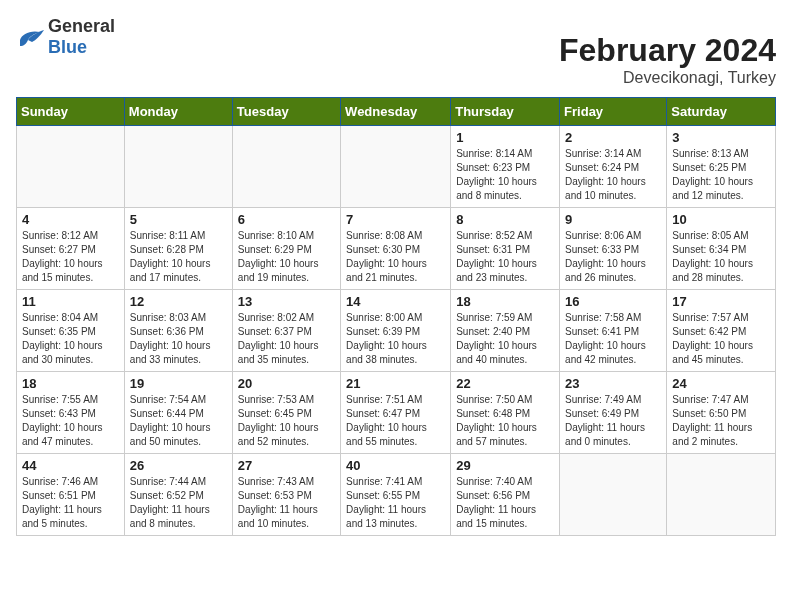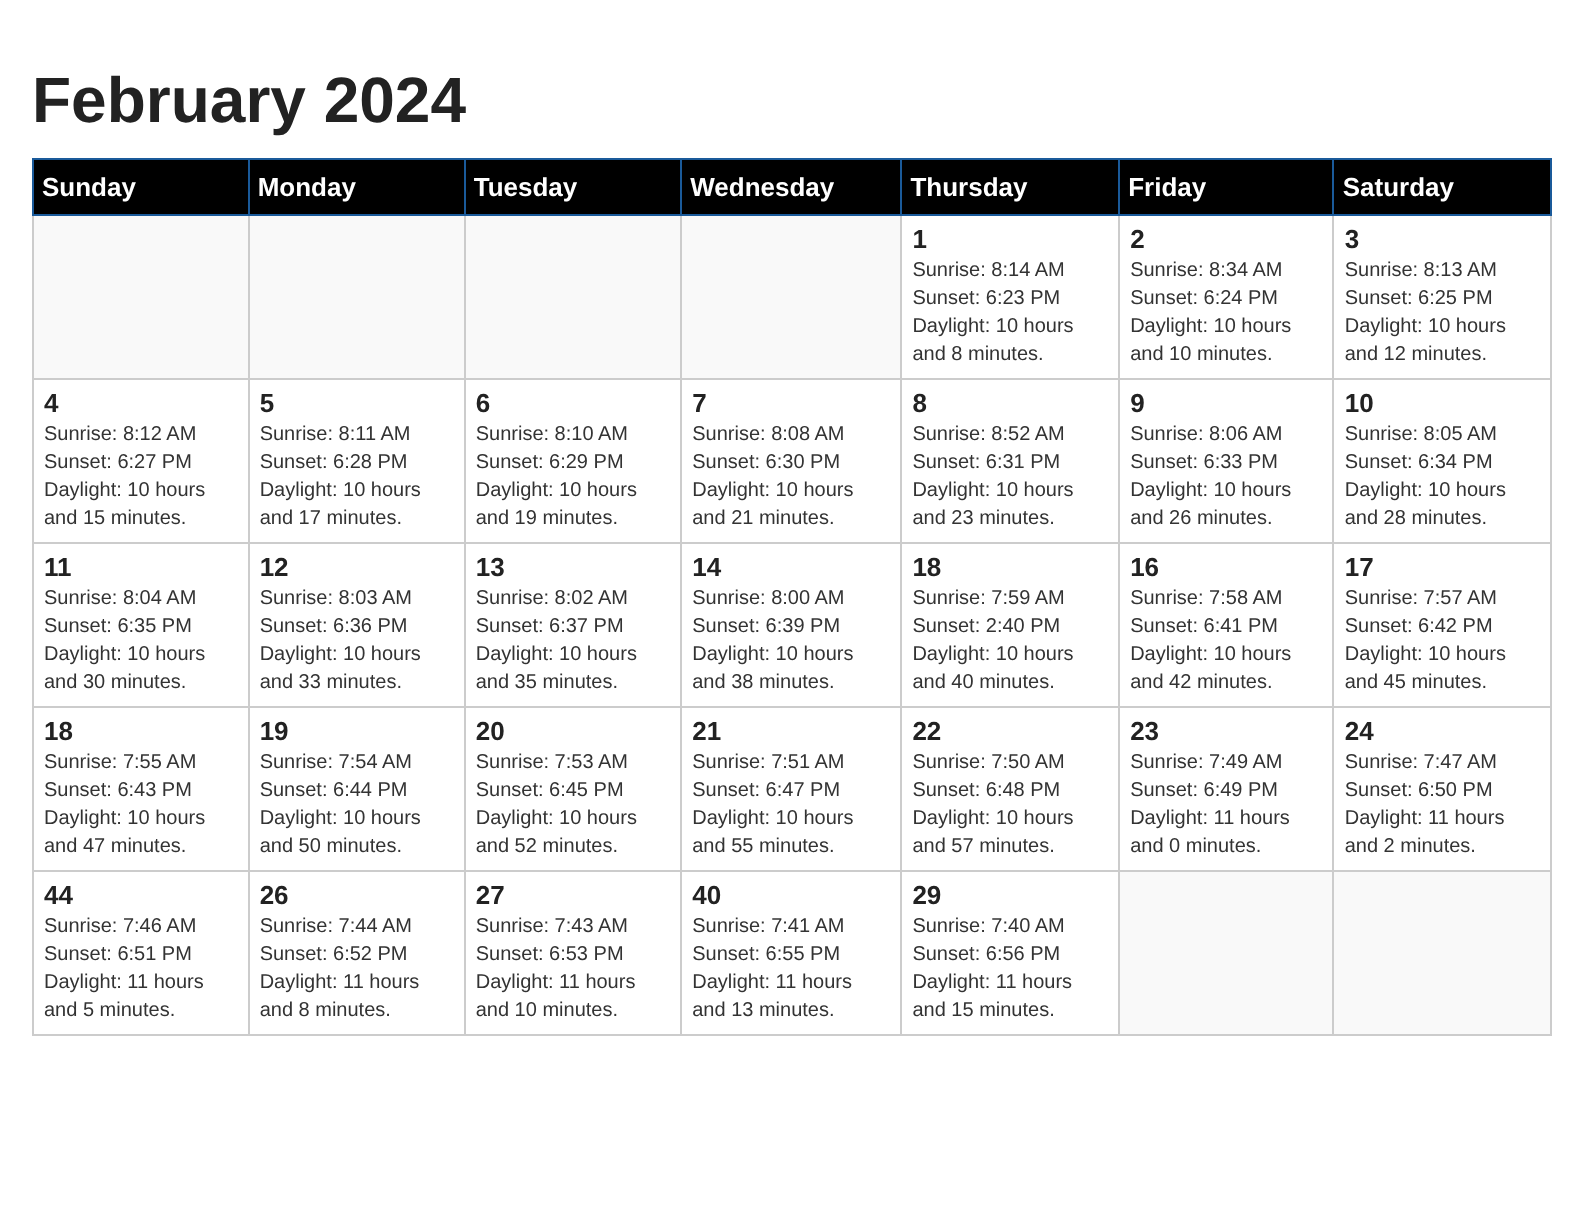--- a/index.html
+++ b/index.html
@@ -48,21 +48,21 @@
       font-size: 16px;
       font-weight: normal;
       color: #444;
     }
     .calendar {
       width: 100%;
       border-collapse: collapse;
       font-size: 11px;
     }
     .calendar thead th {
-      background-color: #000000;
+      background-color: #4d7c0f;
       color: #fff;
       padding: 6px 4px;
       text-align: left;
       font-size: 13px;
       font-weight: bold;
       border: 1px solid #1a5a9a;
     }
     .calendar tbody td {
       border: 1px solid #ccc;
       vertical-align: top;
@@ -83,22 +83,33 @@
       line-height: 1.4;
     }
     .empty-cell {
       background: #f9f9f9;
     }
   </style>
 </head>
 <body>
 
 <div class="header">
+  <div class="logo">
+    <svg class="logo-bird" viewBox="0 0 28 22" xmlns="http://www.w3.org/2000/svg">
+      <path d="M4 14 C6 8, 14 4, 24 6 C18 8, 14 10, 12 14 C10 18, 8 20, 4 20 Z" fill="#2a6db5"></path>
+      <path d="M12 14 C14 10, 22 6, 28 4 C24 10, 20 14, 16 16 Z" fill="#2a6db5"></path>
+    </svg>
+    <div>
+      <span class="logo-text-general">General</span><br>
+      <span class="logo-text-blue">Blue</span>
+    </div>
+  </div>
   <div class="title-block">
     <h1>February 2024</h1>
+    <h2>Devecikonagi, Turkey</h2>
   </div>
 </div>
 
 <table class="calendar">
   <thead>
     <tr>
     <th>Sunday</th>
         <th>Monday</th>
         <th>Tuesday</th>
         <th>Wednesday</th>
@@ -114,21 +125,21 @@
         <td class="empty-cell"></td>
         <td class="empty-cell"></td>
         <td>
           <div class="day-number">1</div>
           <div class="day-info">Sunrise: 8:14 AM
 Sunset: 6:23 PM
 Daylight: 10 hours and 8 minutes.</div>
         </td>
         <td>
           <div class="day-number">2</div>
-          <div class="day-info">Sunrise: 8:34 AM
+          <div class="day-info">Sunrise: 3:14 AM
 Sunset: 6:24 PM
 Daylight: 10 hours and 10 minutes.</div>
         </td>
         <td>
           <div class="day-number">3</div>
           <div class="day-info">Sunrise: 8:13 AM
 Sunset: 6:25 PM
 Daylight: 10 hours and 12 minutes.</div>
         </td>
       </tr>

